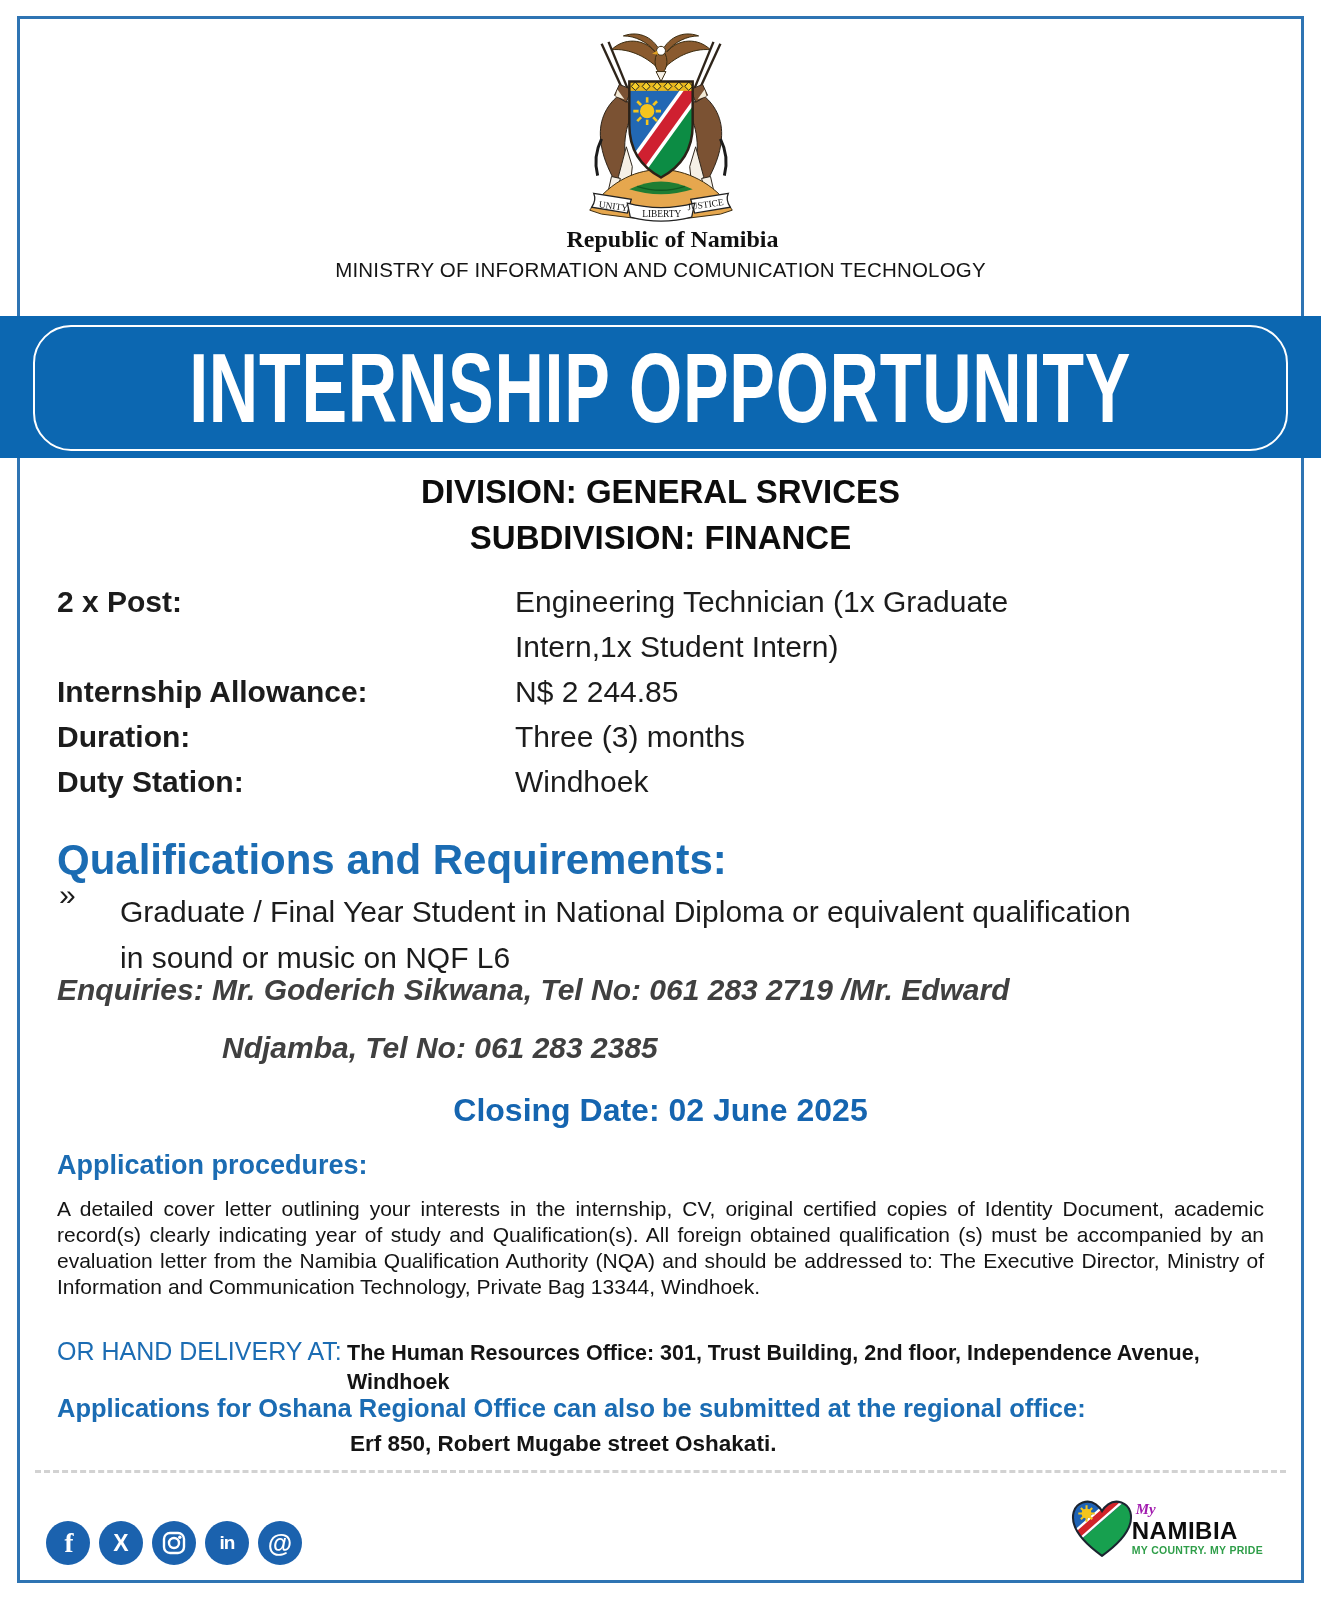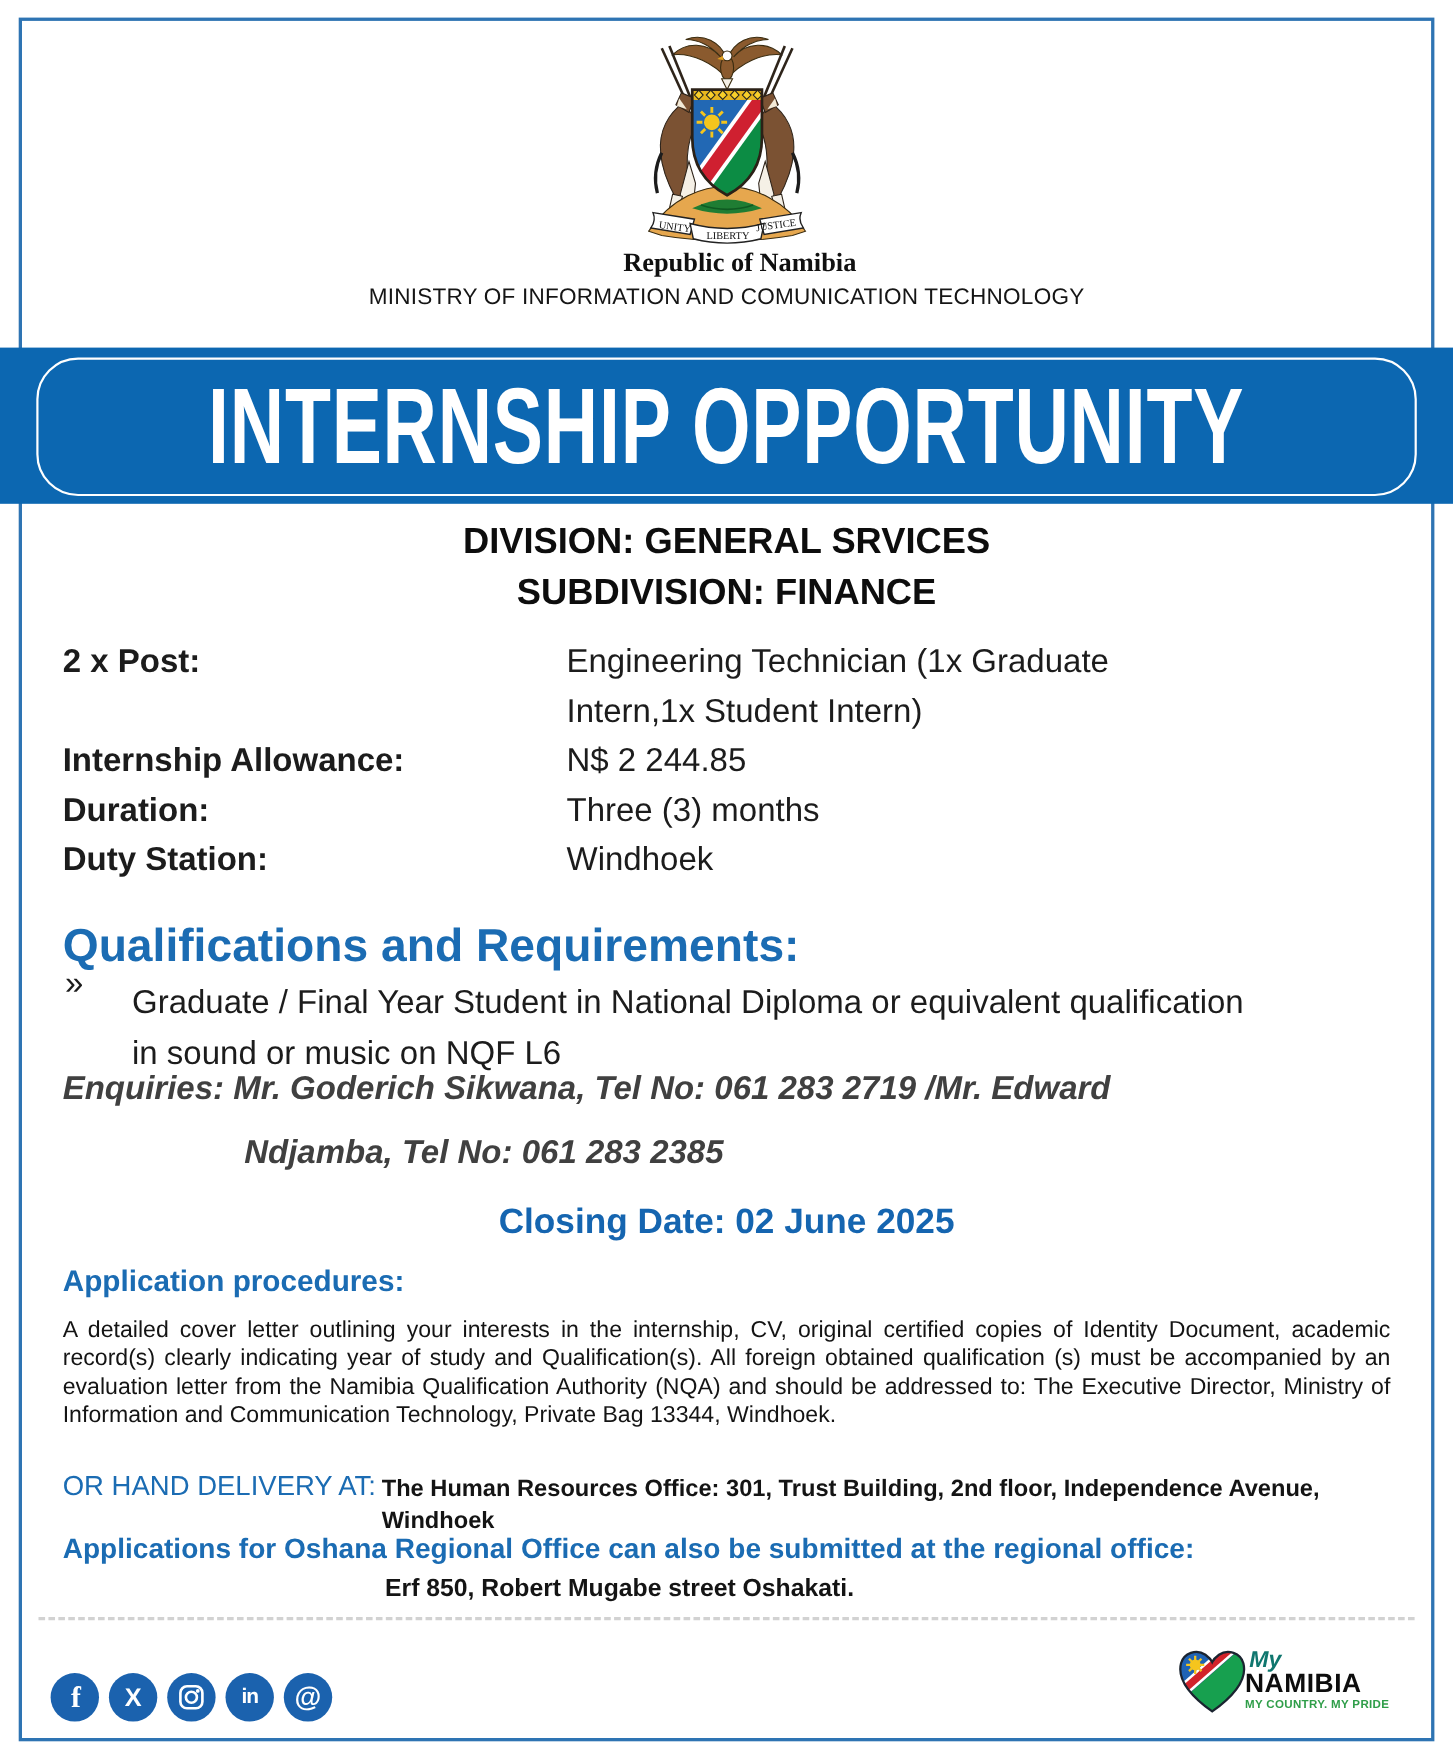--- a/index.html
+++ b/index.html
@@ -71,21 +71,21 @@
   .social .circ {
     width:44px; height:44px; border-radius:50%; background:#1b62ae; color:#fff;
     display:flex; align-items:center; justify-content:center; font-weight:bold; cursor:pointer;
   }
   .glyph-f { font-size:27px; font-family:"Liberation Serif",serif; transform:translateX(1px); }
   .glyph-x { font-size:23px; }
   .glyph-in { font-size:19px; letter-spacing:-1px; }
   .glyph-at { font-size:25px; }
   .brand { position:absolute; right:58px; top:1496px; display:flex; align-items:center; z-index:2; }
   .brand-text { margin-left:-4px; display:flex; flex-direction:column; }
-  .brand-my { font-family:Liberation Sans, sans-serif; font-style:italic; font-weight:bold; font-size:21px; color:#0f766e; line-height:18px; margin-left:4px;}
+  .brand-my { font-family:Liberation Serif, serif; font-style:italic; font-weight:bold; font-size:15px; color:#a21caf; line-height:18px; margin-left:4px;}
   .brand-name { font-size:24px; font-weight:bold; color:#0d0d0d; letter-spacing:.5px; line-height:26px; }
   .brand-tag { font-size:10.5px; font-weight:bold; color:#2f9e49; letter-spacing:.3px; }
 </style>
 </head>
 <body>
 
 <div class="page">
 
   <div class="frame"></div>
 

